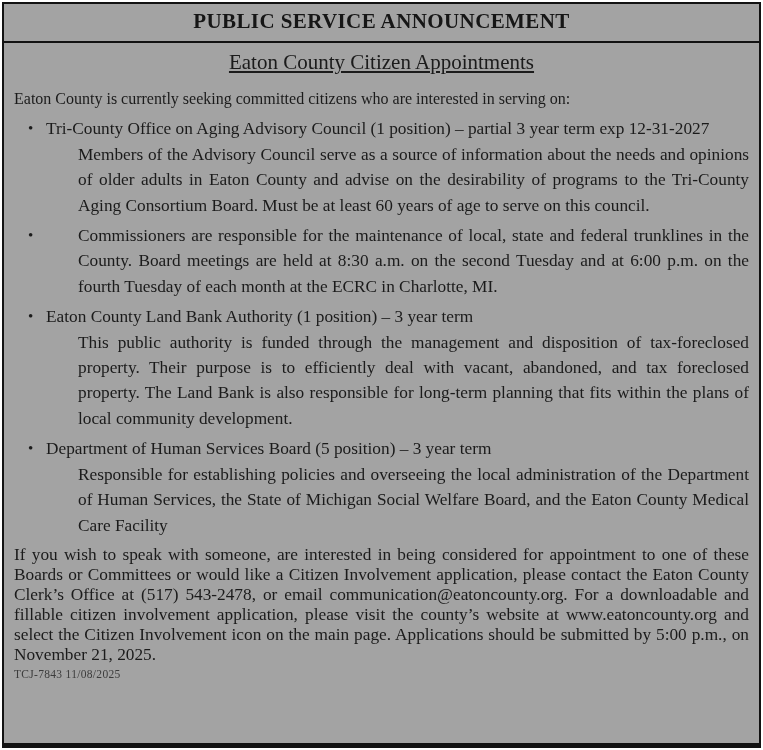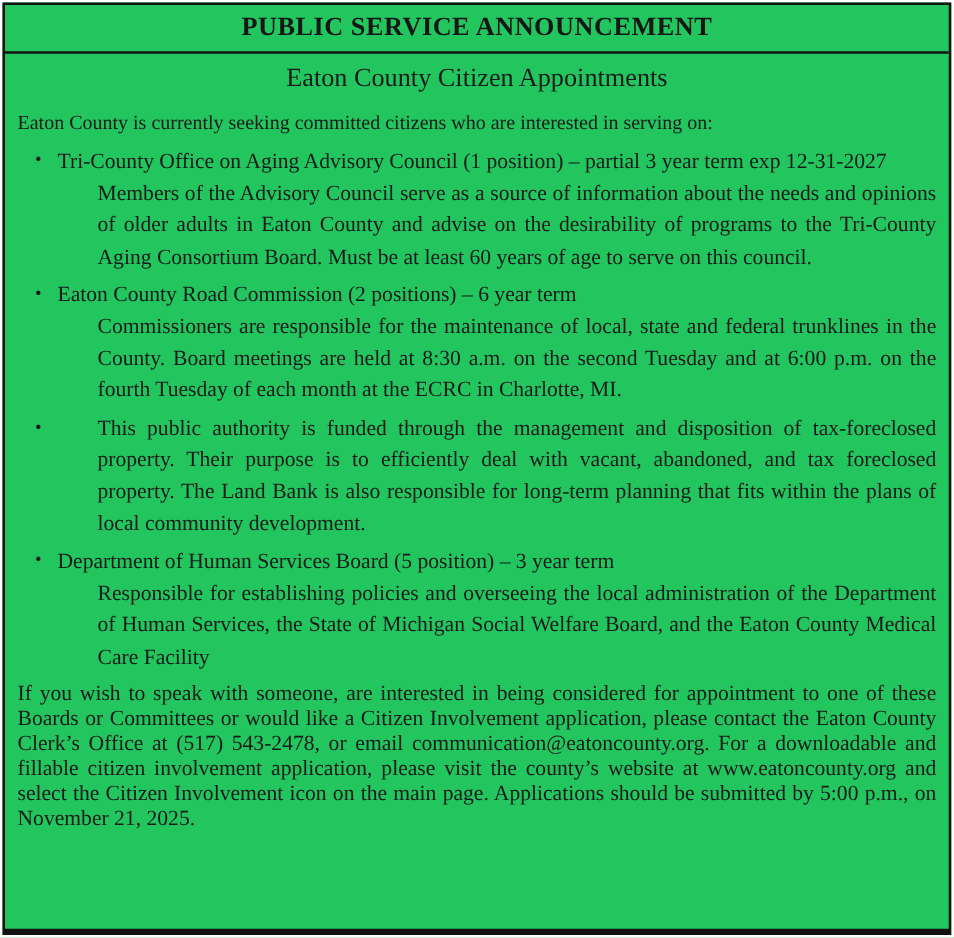--- a/index.html
+++ b/index.html
@@ -8,21 +8,21 @@
     width: 763px;
     height: 750px;
     background: #ffffff;
   }
   .page {
     position: absolute;
     left: 2px; top: 2px; right: 2px; bottom: 2px;
     box-sizing: border-box;
     border: 2px solid #121212;
     border-bottom-width: 5px;
-    background: #22c55e;
+    background: #a3a3a3;
     color: #1b1b1b;
     font-family: "Liberation Serif", serif;
     overflow: hidden;
   }
   .title-box {
     border-bottom: 2px solid #121212;
     padding: 5px 8px 7px 8px;
   }
   .title-box h1 {
     margin: 0;
@@ -34,20 +34,21 @@
   }
   .content {
     padding: 0 10px;
   }
   .subtitle {
     margin: 7px 0 0 0;
     text-align: center;
     font-size: 21px;
     font-weight: normal;
     color: #1b1b1b;
+    text-decoration: underline;
   }
   .intro {
     margin: 11px 0 0 0;
     font-size: 16px;
     line-height: 25.4px;
   }
   .listing {
     display: flex;
     margin-top: 5px;
     padding-left: 14px;
@@ -101,37 +102,38 @@
       <span class="bullet">•</span>
       <div class="listing-text">
         <span class="listing-heading">Tri-County Office on Aging Advisory Council (1 position) – partial 3 year term exp 12-31-2027</span>
         <div class="listing-body">Members of the Advisory Council serve as a source of information about the needs and opinions of older adults in Eaton County and advise on the desirability of programs to the Tri-County Aging Consortium Board. Must be at least 60 years of age to serve on this council.</div>
       </div>
     </div>
 
     <div class="listing">
       <span class="bullet">•</span>
       <div class="listing-text">
-        <span class="listing-heading">Eaton County Road Commission (2 positions) – 6 year term</span>
         <div class="listing-body">Commissioners are responsible for the maintenance of local, state and federal trunklines in the County. Board meetings are held at 8:30 a.m. on the second Tuesday and at 6:00 p.m. on the fourth Tuesday of each month at the ECRC in Charlotte, MI.</div>
       </div>
     </div>
 
     <div class="listing">
       <span class="bullet">•</span>
       <div class="listing-text">
+        <span class="listing-heading">Eaton County Land Bank Authority (1 position) – 3 year term</span>
         <div class="listing-body">This public authority is funded through the management and disposition of tax-foreclosed property. Their purpose is to efficiently deal with vacant, abandoned, and tax foreclosed property. The Land Bank is also responsible for long-term planning that fits within the plans of local community development.</div>
       </div>
     </div>
 
     <div class="listing">
       <span class="bullet">•</span>
       <div class="listing-text">
         <span class="listing-heading">Department of Human Services Board (5 position) – 3 year term</span>
         <div class="listing-body">Responsible for establishing policies and overseeing the local administration of the Department of Human Services, the State of Michigan Social Welfare Board, and the Eaton County Medical Care Facility</div>
       </div>
     </div>
 
     <p class="closing">If you wish to speak with someone, are interested in being considered for appointment to one of these Boards or Committees or would like a Citizen Involvement application, please contact the Eaton County Clerk’s Office at (517) 543-2478, or email communication@eatoncounty.org. For a downloadable and fillable citizen involvement application, please visit the county’s website at www.eatoncounty.org and select the Citizen Involvement icon on the main page. Applications should be submitted by 5:00 p.m., on November 21, 2025.</p>
 
+    <div class="footer-ref">TCJ-7843 11/08/2025</div>
 
   </div>
 </div>
 
 </body></html>

